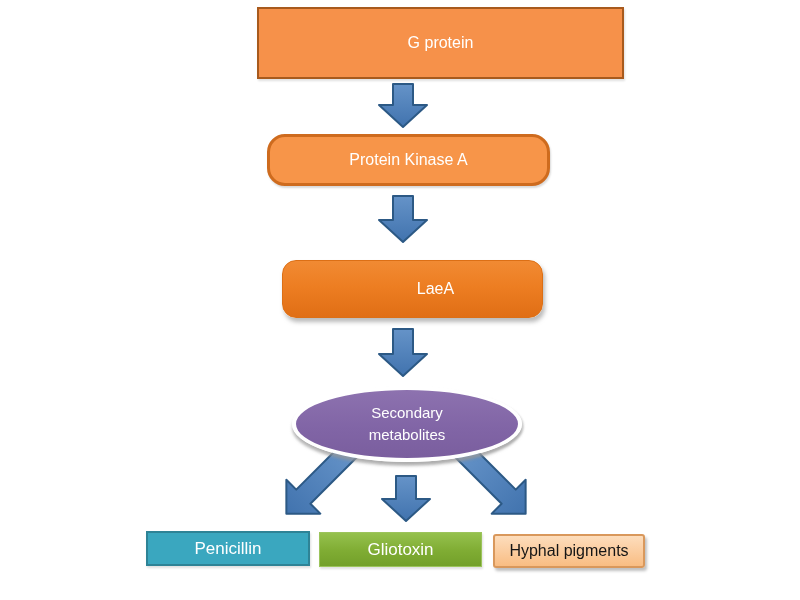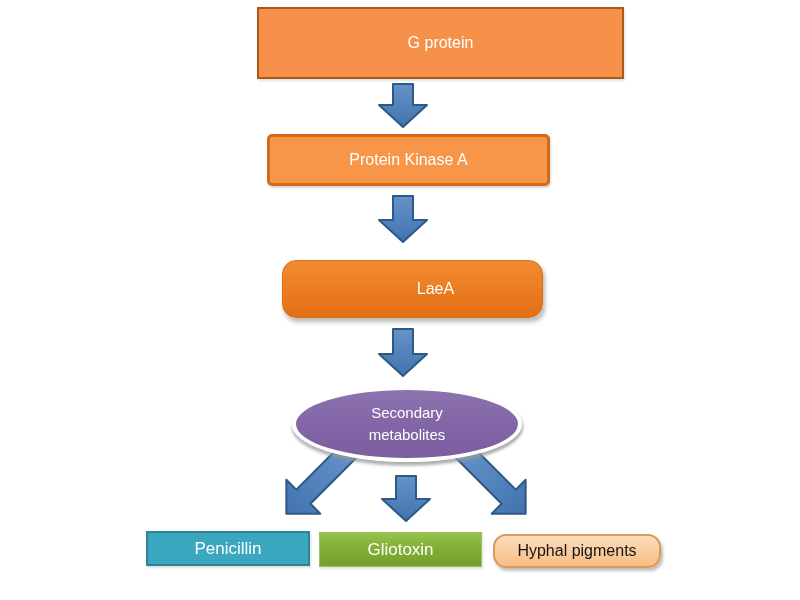--- a/index.html
+++ b/index.html
@@ -25,21 +25,21 @@
     background:#F6914A;
     border:2px solid #A85A1D;
     box-shadow:1px 2px 2px rgba(0,0,0,0.12);
     font-size:16px;
     margin-left:37px;
   }
   .node-protein-kinase-a {
     left:267px; top:134px; width:283px; height:52px;
     background:#F79549;
     border:3px solid #CE6B1E;
-    border-radius:5px;
+    border-radius:18px;
     box-shadow:1px 2px 2px rgba(0,0,0,0.15);
     font-size:16px;
     align-items:center;
   }
   .node-laea {
     left:282px; top:260px; width:261px; height:58px;
     background:linear-gradient(180deg,#F18A33 0%,#ED7E22 45%,#E06E15 100%);
     border:1px solid #DC6F15;
     border-radius:14px;
     box-shadow:2px 4px 4px rgba(130,130,130,0.55);
@@ -65,24 +65,24 @@
     font-size:17px;
   }
   .node-gliotoxin {
     left:319px; top:532px; width:163px; height:35px;
     background:linear-gradient(180deg,#95C14D 0%,#7FAC33 55%,#73A02A 100%);
     border:1px solid #9CC45C;
     box-shadow:1px 2px 2px rgba(0,0,0,0.12);
     font-size:17px;
   }
   .node-hyphal-pigments {
-    left:493px; top:534px; width:168px; height:34px;
+    left:493px; top:534px; width:152px; height:34px;
     background:linear-gradient(180deg,#FDDDBC 0%,#FBCDA0 50%,#F9BD83 100%);
     border:2px solid #D9985C;
-    border-radius:13px;
+    border-radius:3px;
     box-shadow:2px 3px 3px rgba(0,0,0,0.25);
     color:#151515;
     font-size:16px;
   }
 </style>
 </head>
 <body>
 
 <div class="canvas">
 

